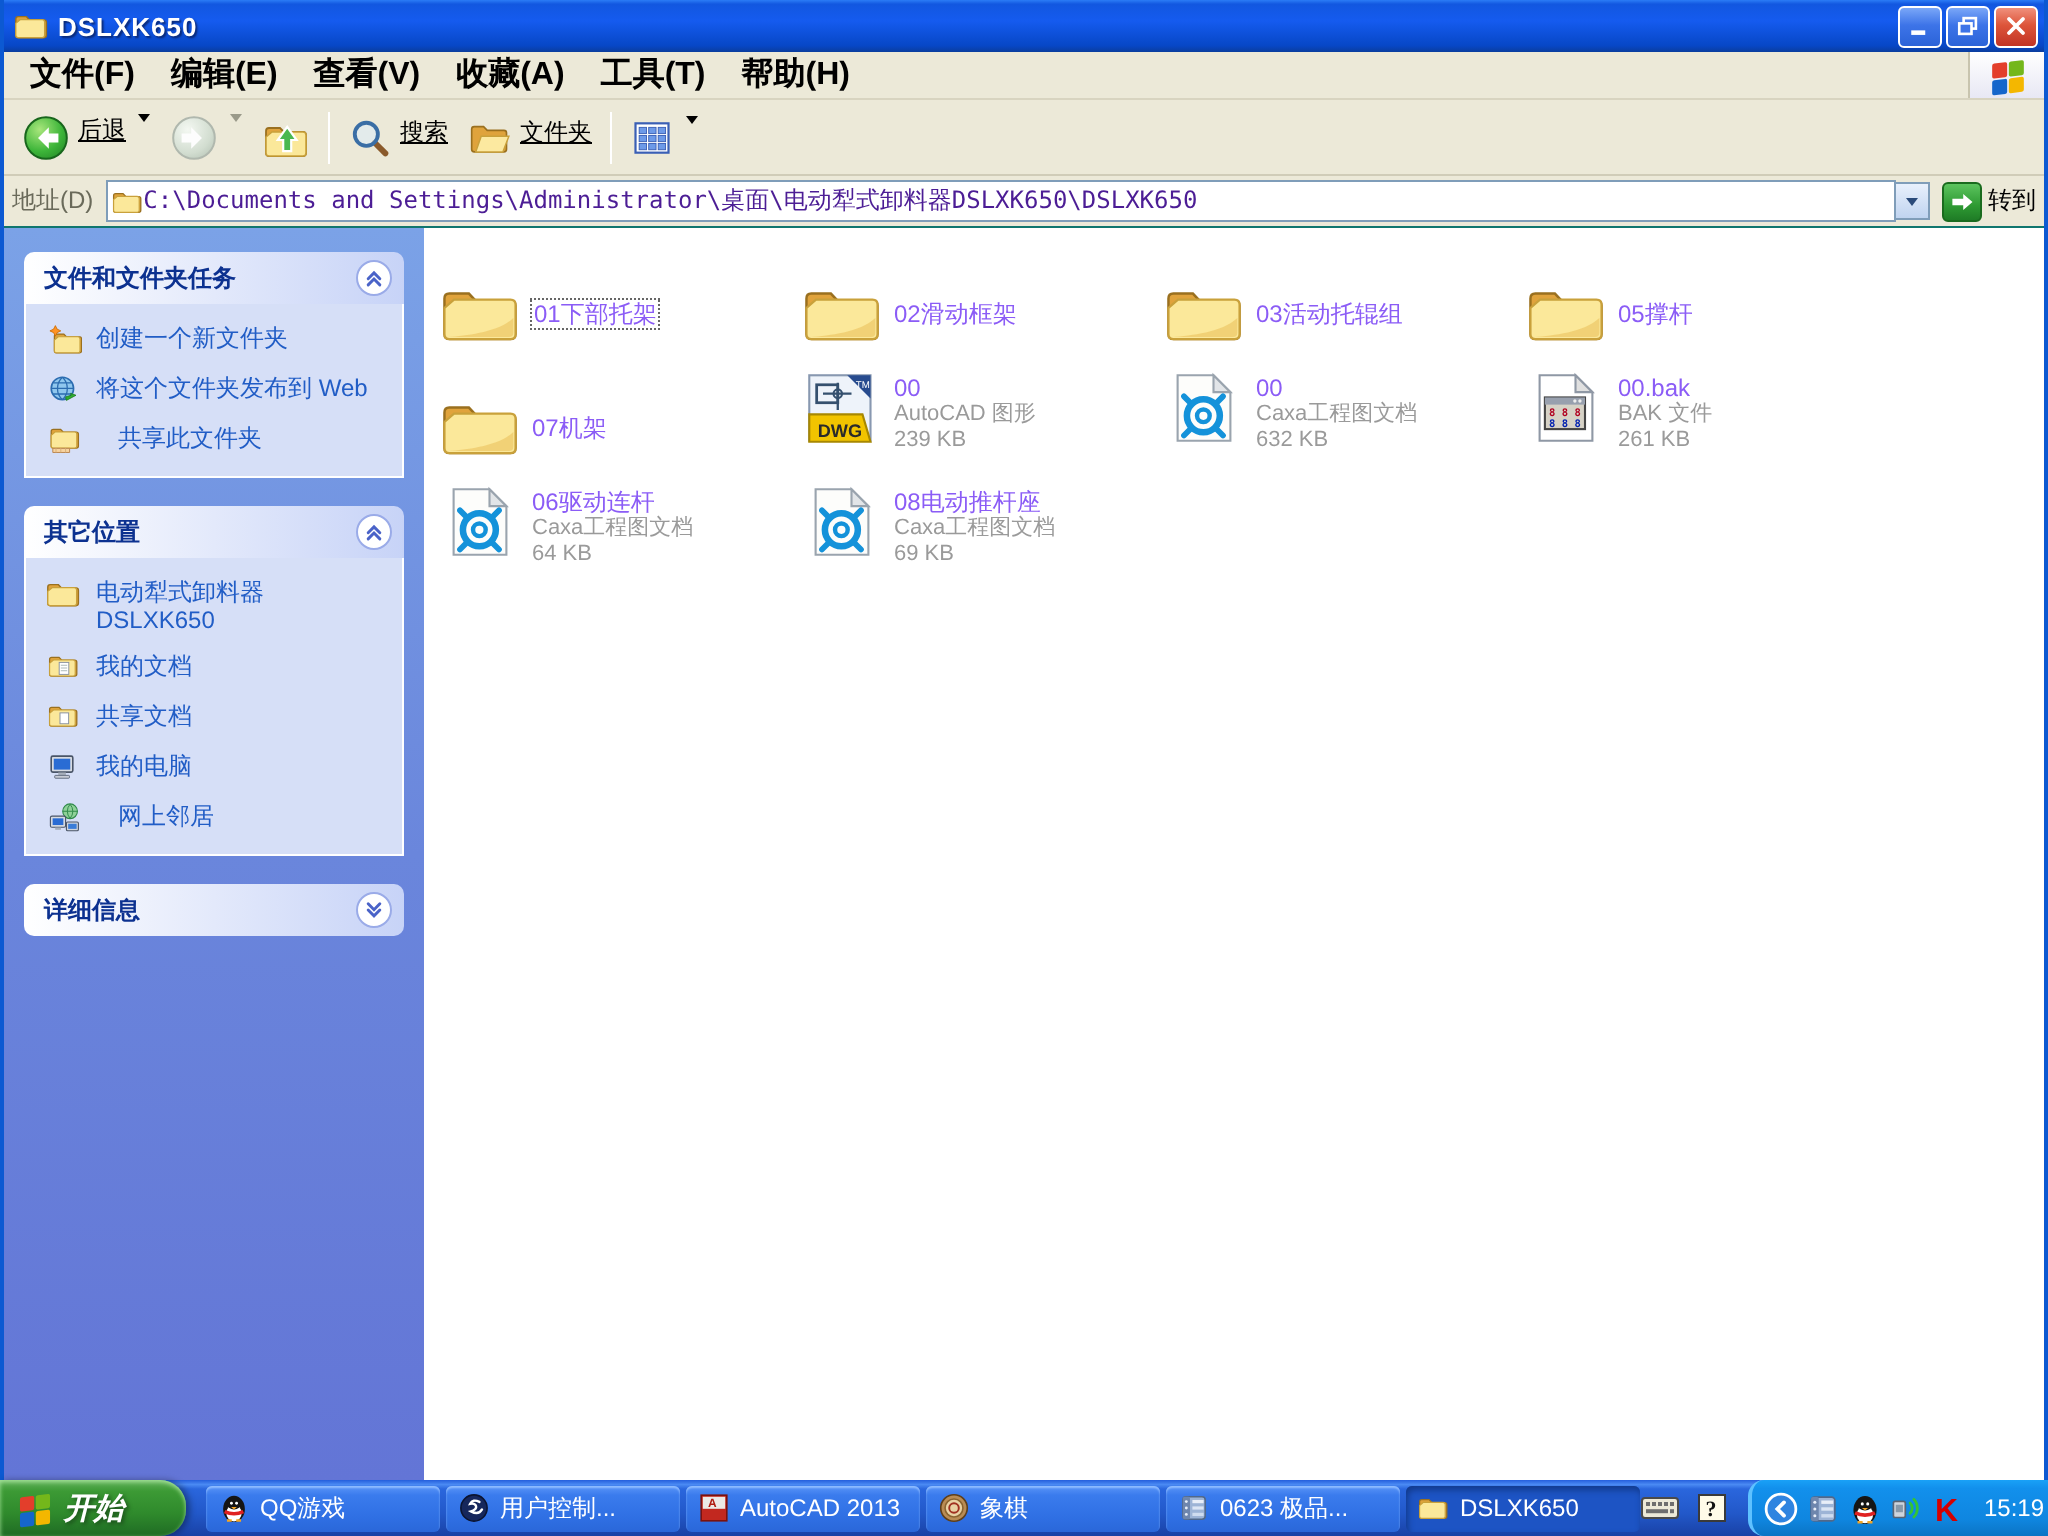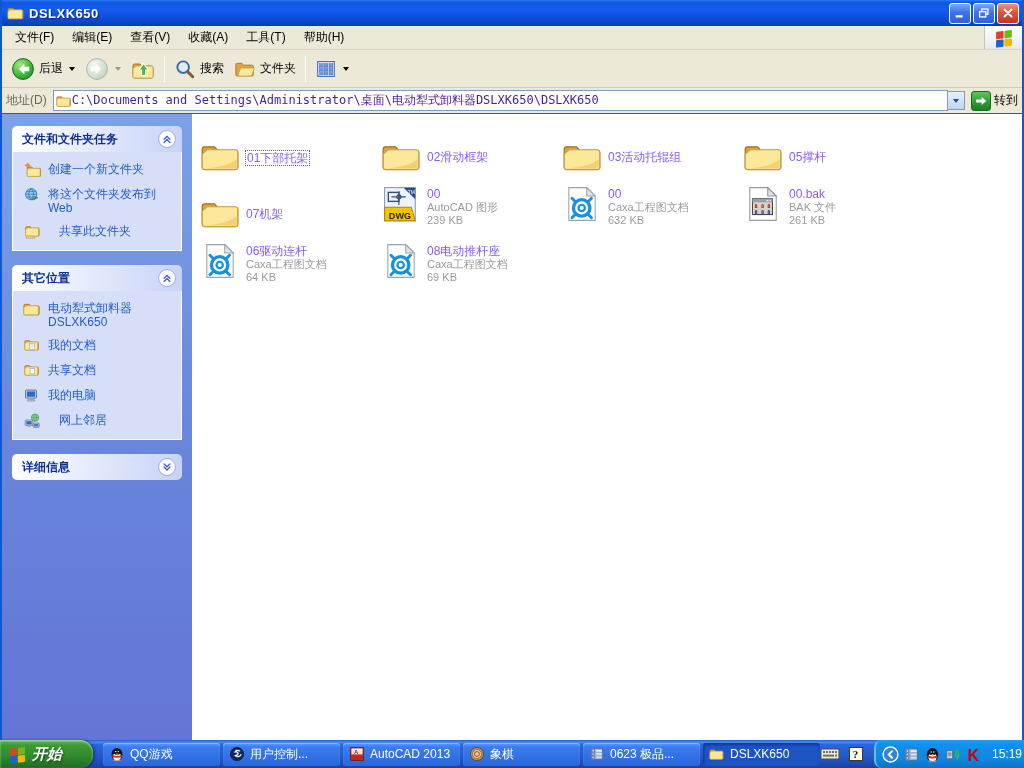--- a/index.html
+++ b/index.html
@@ -16,28 +16,28 @@
     font-family:"Liberation Sans", sans-serif; letter-spacing:.5px; }
   .win-buttons { margin-left:auto; display:flex; gap:2px; }
   .win-btn { width:22px; height:21px; border-radius:3px; border:1px solid #fff;
     background:linear-gradient(180deg,#7aa7f8 0%,#3d74e8 45%,#2b63d8 100%); display:flex; align-items:center; justify-content:center; }
   .win-btn.close { background:linear-gradient(180deg,#f0907c 0%,#dd553a 45%,#c13425 100%); }
   .win-btn svg { width:14px; height:14px; }
 
   
   .menubar { height:24px; background:#ece9d8; border-bottom:1px solid #d8d4c0; display:flex; align-items:stretch; }
   #menu-items { display:flex; align-items:center; padding-left:4px; }
-  .menu-item { font-size:12px; color:#000; padding:3px 9px; }
+  .menu-item { font-size:16px; color:#000; padding:3px 9px;font-weight:bold; }
   .menubar-logo { margin-left:auto; width:38px; border-left:1px solid #c8c4ae;
     background:linear-gradient(180deg,#ffffff,#e8e8f4); display:flex; align-items:center; justify-content:center; }
   .menubar-logo svg { width:20px; height:20px; }
 
   
   .toolbar { height:38px; background:#ece9d8; border-bottom:1px solid #d0ccb8; display:flex; align-items:center; padding:0 4px; }
-  .tool-btn { display:flex; align-items:center; gap:4px; padding:2px 5px; border-radius:3px; }
+  .tool-btn { display:flex; gap:4px; padding:2px 5px; border-radius:3px;text-decoration:underline; }
   .tool-btn .icon { width:24px; height:24px; display:inline-block; }
   .tool-btn .icon.small { width:22px; height:22px; }
   .tool-label { font-size:12px; color:#000; }
   .caret { width:0; height:0; border-left:3.5px solid transparent; border-right:3.5px solid transparent; border-top:4px solid #000; margin-left:2px; }
   .caret.disabled { border-top-color:#9a9a8a; }
   .tool-sep { width:1px; height:26px; background:#c8c4ae; border-right:1px solid #fff; margin:0 4px; }
 
   
   .addressbar { height:26px; background:#ece9d8; border-bottom:1px solid #0f766e; display:flex; align-items:center; padding:1px 4px; }
   .addr-label { font-size:12px; color:#6a6a5a; margin-right:6px; white-space:nowrap; }
@@ -48,21 +48,21 @@
     display:flex; align-items:center; justify-content:center; }
   .addr-drop .caret { border-top-color:#2a4a7a; margin:0; }
   .go-btn { display:flex; align-items:center; gap:3px; margin-left:6px; }
   .go-square { width:20px; height:20px; border-radius:3px; border:1px solid #1a6b1e;
     background:linear-gradient(180deg,#5cc45e,#2e9a33 60%,#1f7c26); display:flex; align-items:center; justify-content:center; }
   .go-square svg { width:14px; height:14px; }
   .go-label { font-size:12px; color:#000; }
 
   
   .main { display:flex; height:626px; }
-  .sidebar { width:190px; flex:none; background:linear-gradient(180deg,#7ba2e7 0%,#6a86dc 50%,#6375d6 100%);
+  .sidebar { width:210px; flex:none; background:linear-gradient(180deg,#7ba2e7 0%,#6a86dc 50%,#6375d6 100%);
     padding:12px 10px; overflow:hidden; }
   .panel { margin-bottom:14px; }
   .panel-header { height:26px; background:linear-gradient(90deg,#ffffff 0%,#c7d3f7 100%);
     border-radius:5px 5px 0 0; display:flex; align-items:center; padding:0 6px 0 10px; }
   .panel.collapsed .panel-header { border-radius:5px; }
   .panel-title { font-size:12px; font-weight:bold; color:#0c3190; }
   .panel-chevron { margin-left:auto; width:18px; height:18px; border-radius:50%; background:#fff; border:1px solid #9aabe8;
     display:flex; align-items:center; justify-content:center; }
   .panel-chevron svg { width:12px; height:12px; }
   .panel-body { background:#d6dff7; border:1px solid #fff; border-top:none; padding:10px 8px 10px 10px; }

